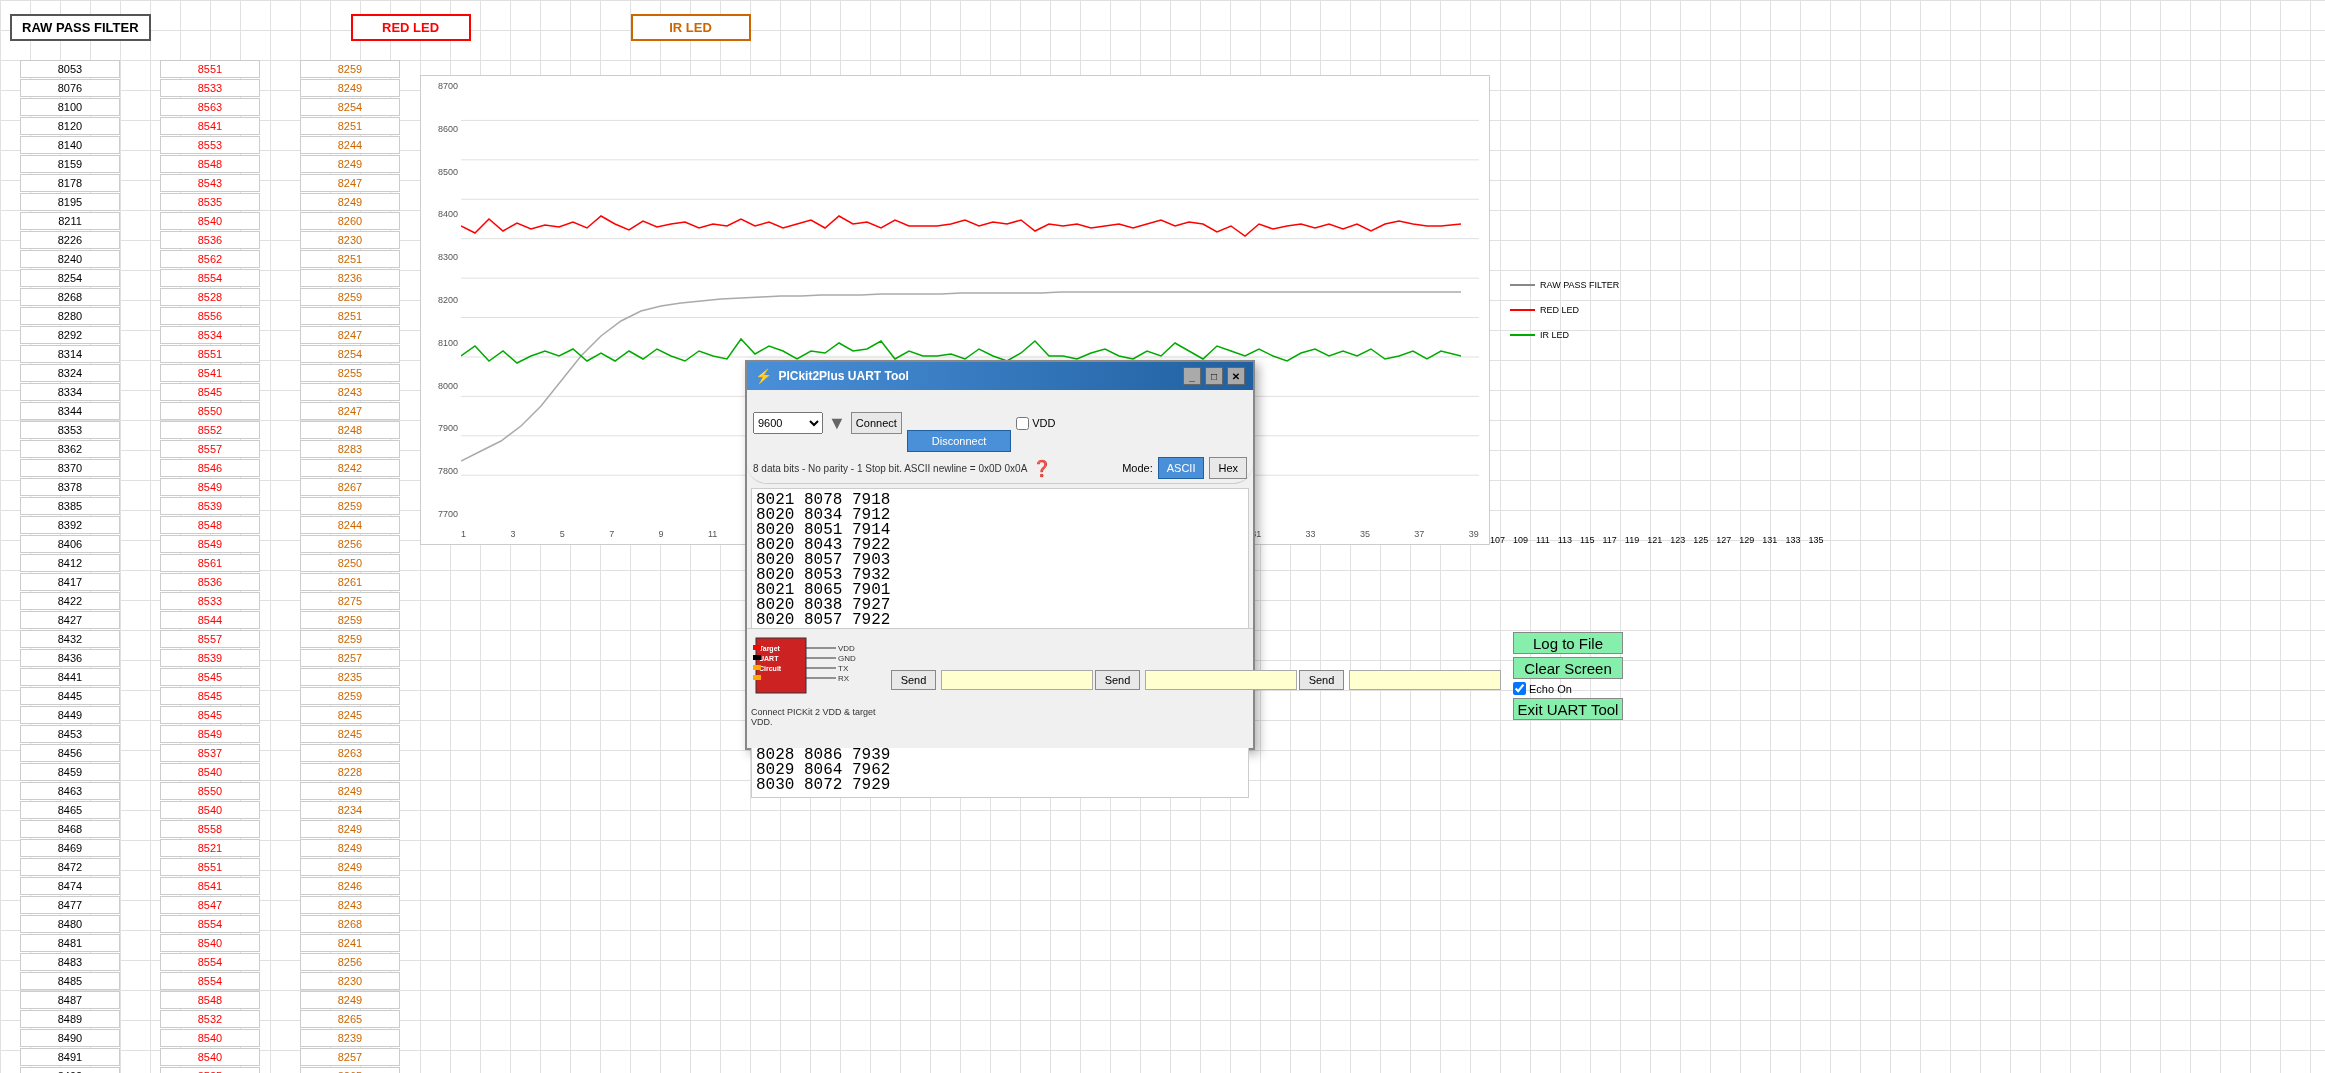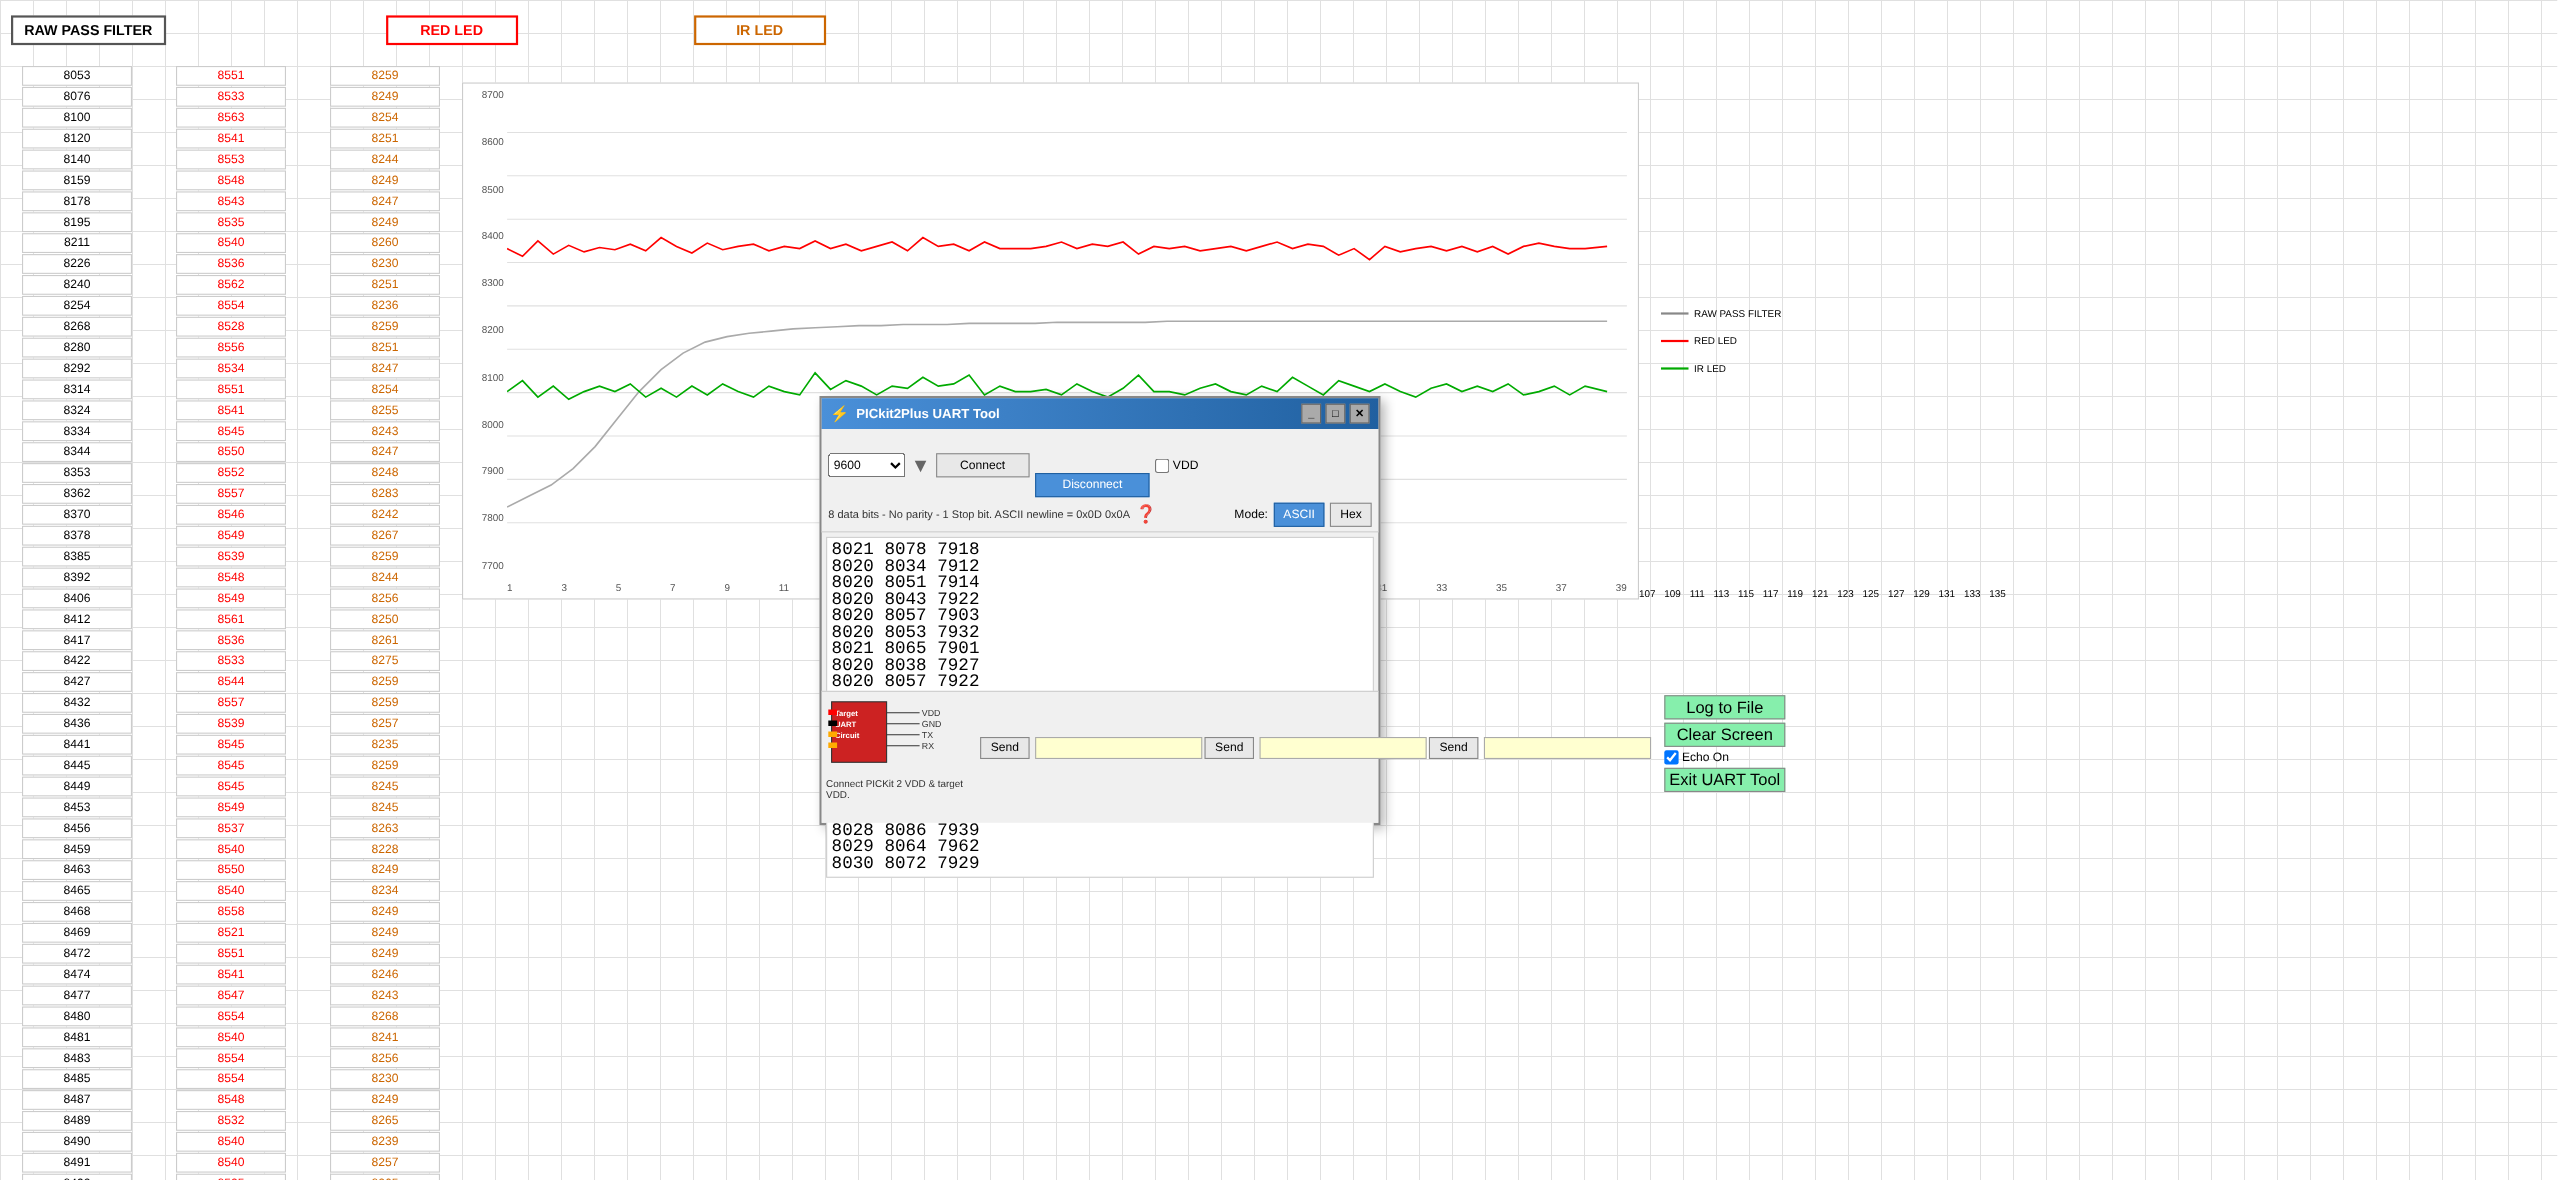--- a/index.html
+++ b/index.html
@@ -172,30 +172,31 @@
     }
 
     .dialog-toolbar {
       display: flex;
       align-items: center;
       padding: 4px 6px;
       gap: 5px;
       background: #f0f0f0;
       border-bottom: 1px solid #ccc;
       flex-wrap: wrap;
+      border-radius: 20px;
     }
 
     .baud-select {
       width: 70px;
       height: 22px;
       font-size: 11px;
     }
 
     .btn-connect {
-      padding: 2px 21px;
+      padding: 2px 4px;
       font-size: 11px;
       background: #e8e8e8;
       border: 1px solid #888;
       cursor: pointer;
       height: 22px;
     }
 
     .btn-disconnect {
       padding: 2px 24px;
       font-size: 11px;

